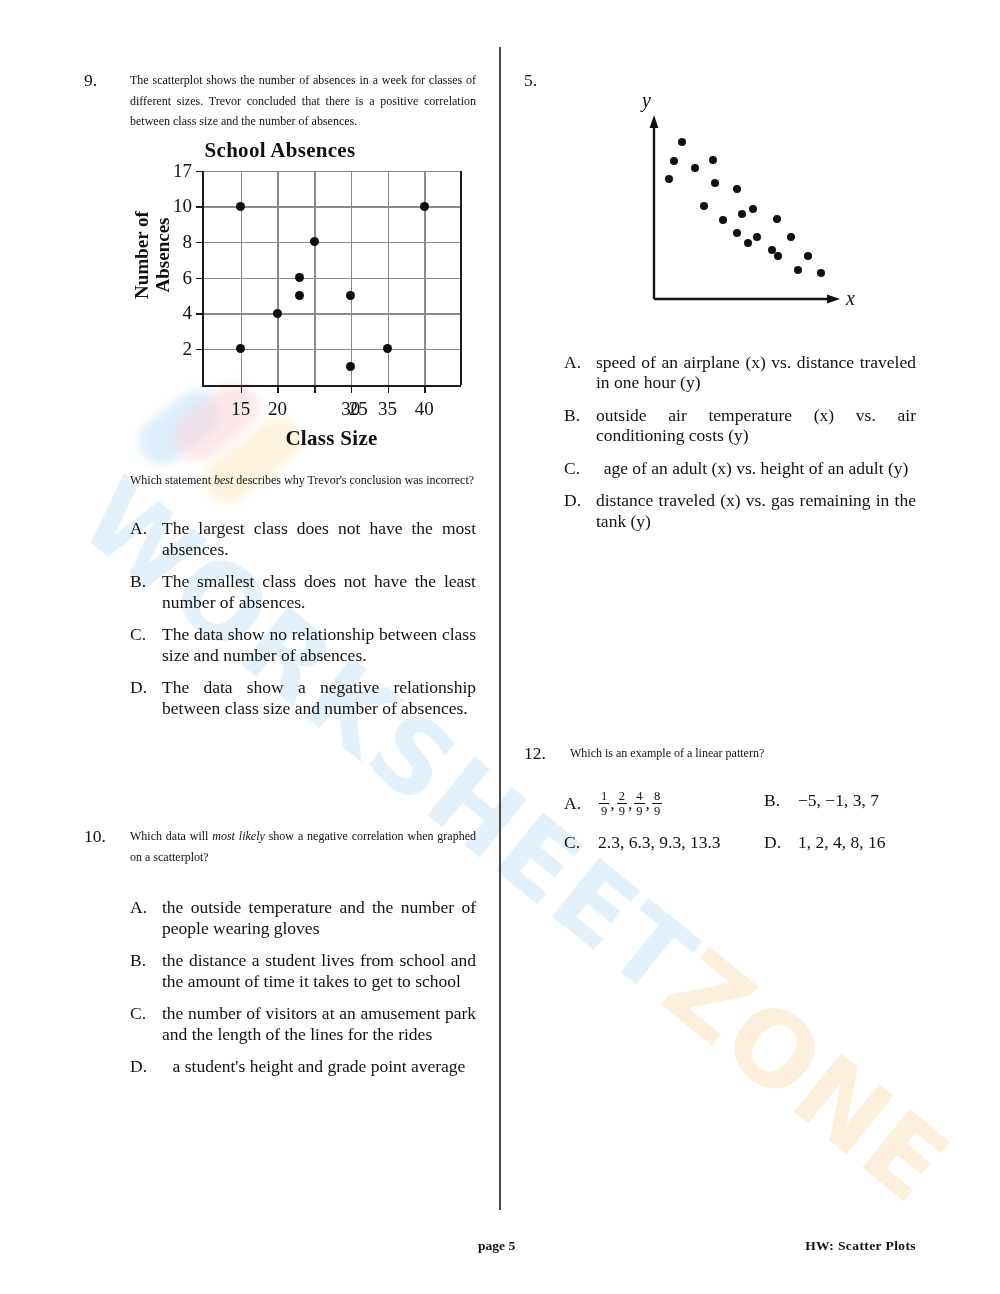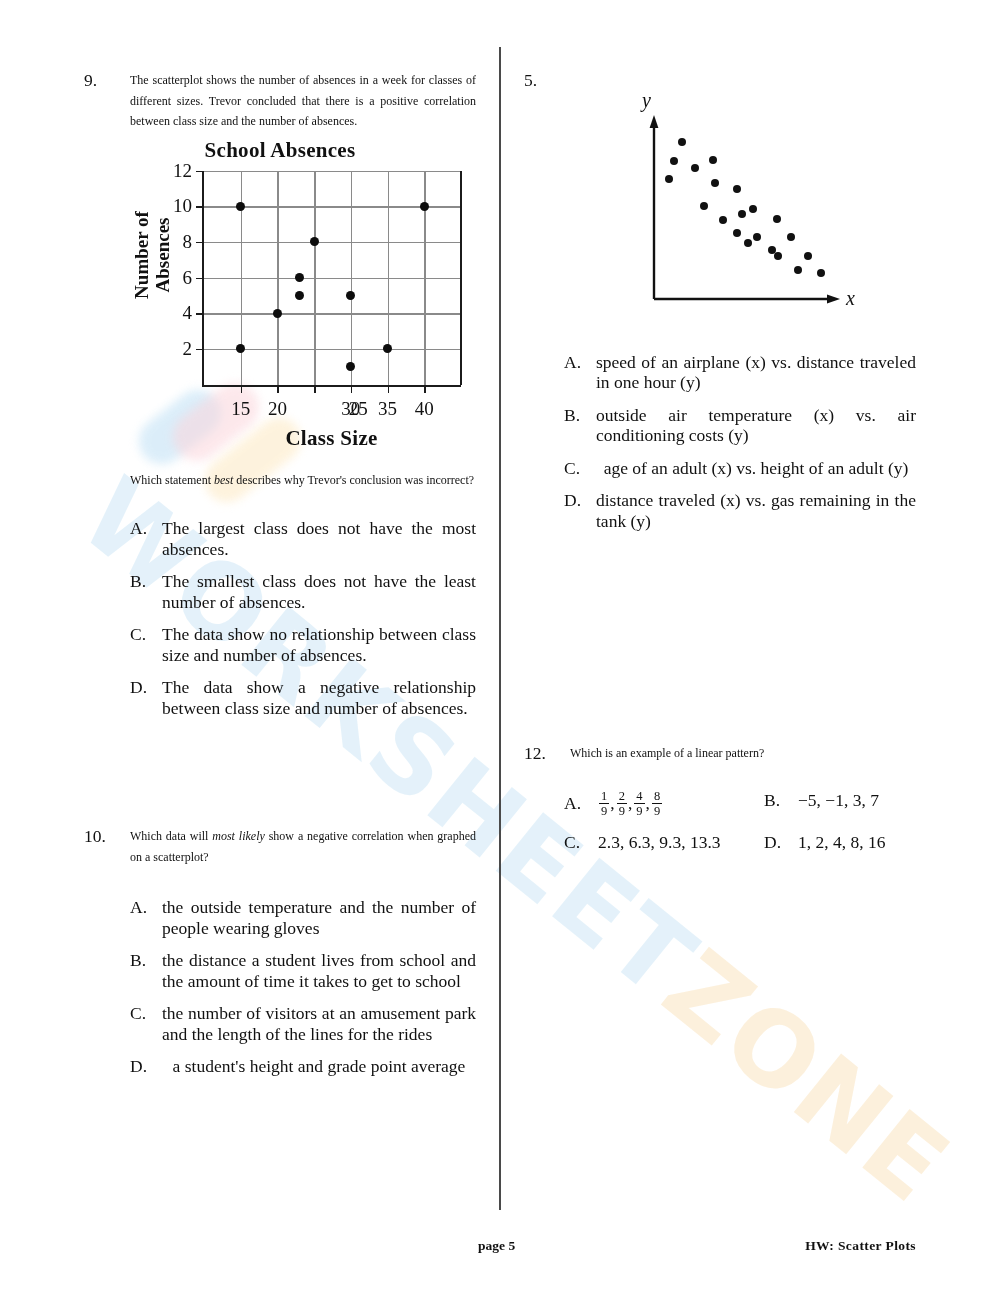--- a/index.html
+++ b/index.html
@@ -321,21 +321,21 @@
             <div class="tick-y" style="top: 107px;"></div>
             <div class="ylab" style="top: 107px;">6</div>
             <div class="grid-h" style="top: 71.3333px;"></div>
             <div class="tick-y" style="top: 71.3333px;"></div>
             <div class="ylab" style="top: 71.3333px;">8</div>
             <div class="grid-h" style="top: 35.6667px;"></div>
             <div class="tick-y" style="top: 35.6667px;"></div>
             <div class="ylab" style="top: 35.6667px;">10</div>
             <div class="grid-h" style="top: 0px;"></div>
             <div class="tick-y" style="top: 0px;"></div>
-            <div class="ylab" style="top: 0px;">12</div>
+            <div class="ylab" style="top: 0px;">17</div>
             <div class="grid-v" style="left: 255.6px; background: rgb(27, 27, 27); width: 2px;"></div>
             <div class="dot" style="left: 36.7143px; top: 35.6667px;"></div>
             <div class="dot" style="left: 220.286px; top: 35.6667px;"></div>
             <div class="dot" style="left: 110.143px; top: 71.3333px;"></div>
             <div class="dot" style="left: 95.4571px; top: 107px;"></div>
             <div class="dot" style="left: 95.4571px; top: 124.833px;"></div>
             <div class="dot" style="left: 146.857px; top: 124.833px;"></div>
             <div class="dot" style="left: 73.4286px; top: 142.667px;"></div>
             <div class="dot" style="left: 36.7143px; top: 178.333px;"></div>
             <div class="dot" style="left: 183.571px; top: 178.333px;"></div>

